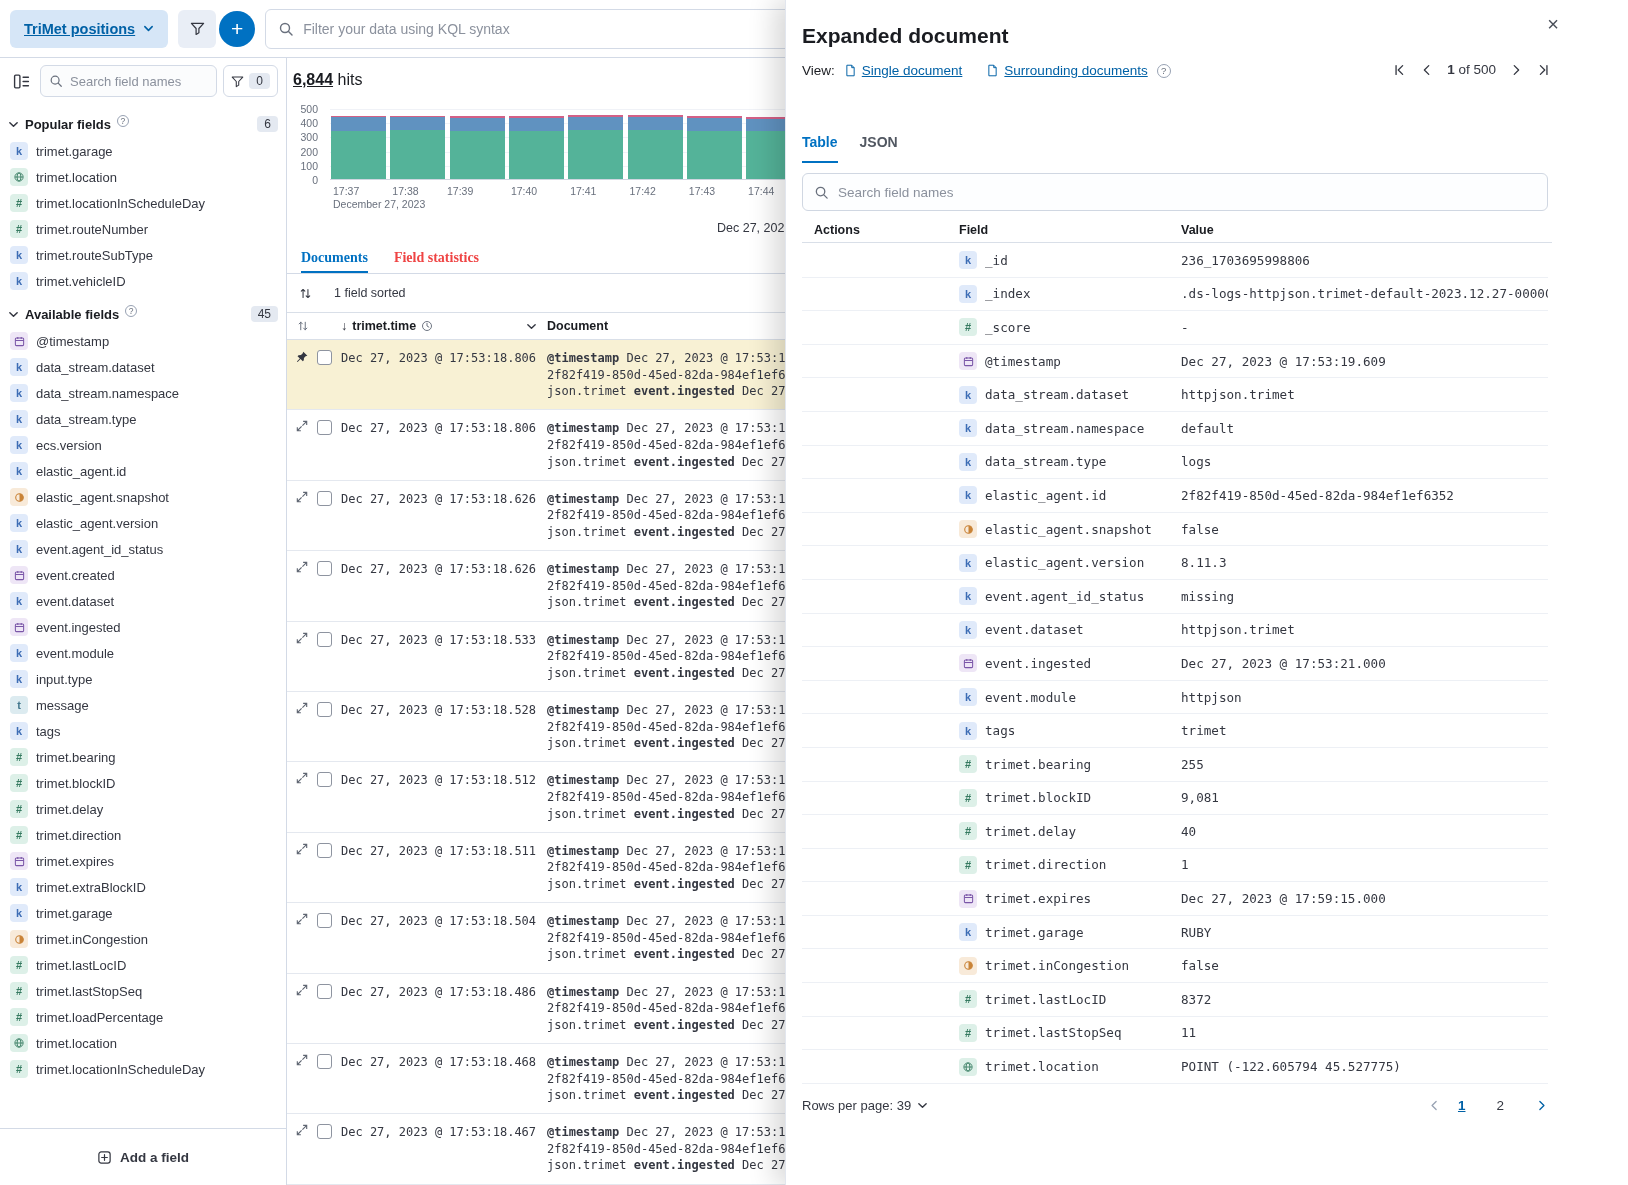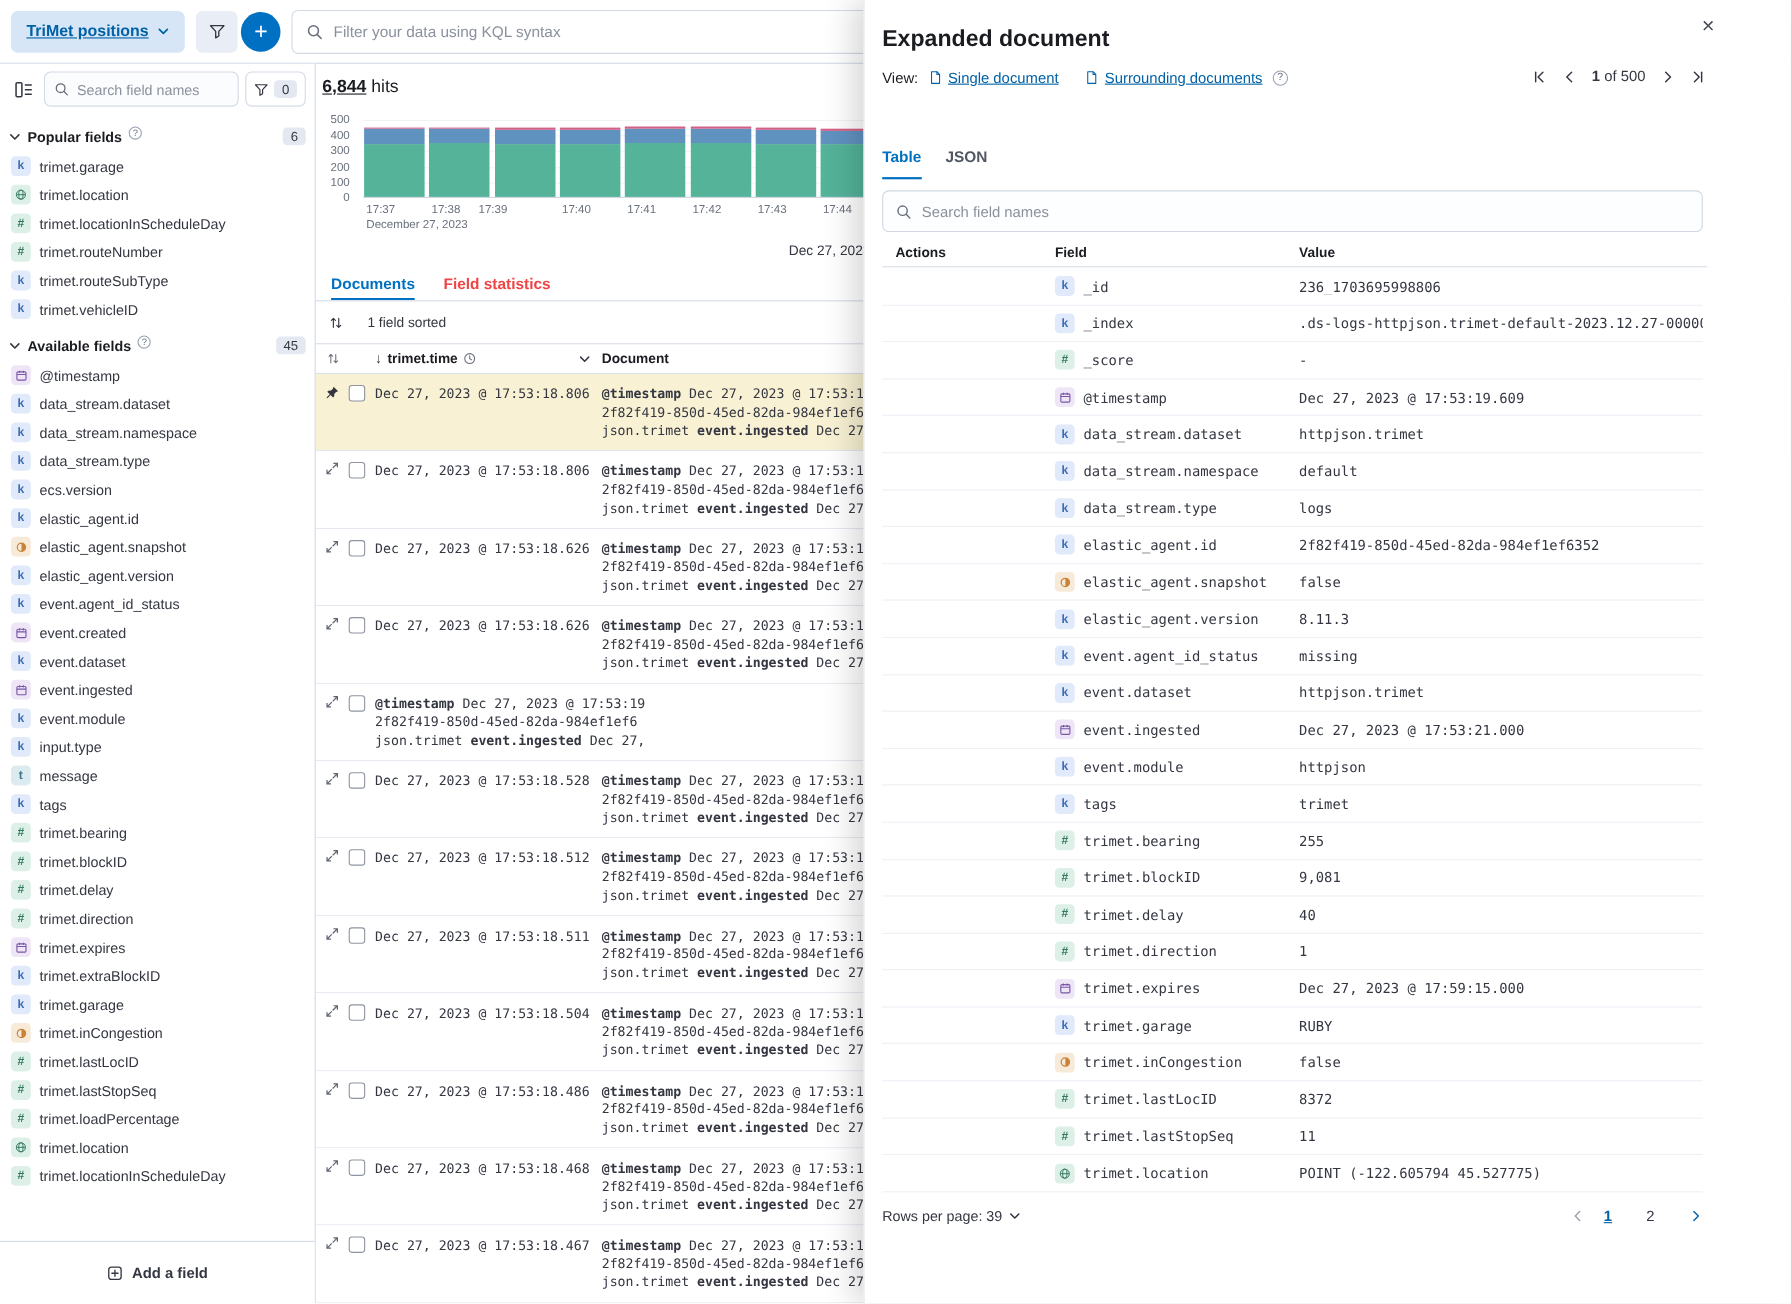--- a/index.html
+++ b/index.html
@@ -70,21 +70,21 @@
   .ytick { position:absolute; left:0; width:31px; text-align:right; font-size:10.5px; color:#69707d; }
   .plot { position:absolute; left:43px; top:5px; height:71px; width:560px; border-bottom:1px solid #cfd6e0; }
   .gridline { position:absolute; left:0; right:0; height:1px; background:#f0f2f7; }
   .bar { position:absolute; bottom:0; width:55px; }
   .seg { position:absolute; left:0; width:100%; }
   .xtick { position:absolute; top:81px; font-size:10.5px; color:#69707d; }
   .date-sub { position:absolute; top:94px; left:46px; font-size:10.5px; color:#69707d; }
   .range-label { position:absolute; top:163px; left:430px; font-size:12.5px; color:#343741; }
   .doc-tabs { position:absolute; top:184px; left:0; right:0; height:32px; border-bottom:1px solid #d3dae6;
     display:flex; gap:26px; padding:0 14px; align-items:stretch; }
-  .tab { display:flex; align-items:center; font-size:14px; font-weight:600; cursor:pointer; }
+  .tab { display:flex; align-items:center; font-size:14px; font-weight:600; cursor:pointer;font-family:Liberation Serif, serif; }
   .tab.active { color:#0071c2; box-shadow: inset 0 -2px 0 #0071c2; }
   .tab.inactive { color:#ef4444; }
   .sorted-row { position:absolute; top:228px; left:12px; display:flex; align-items:center; gap:22px;
     font-size:12.5px; color:#343741; }
   .table-hdr { position:absolute; top:254px; left:0; right:0; height:28px; border-top:1px solid #d9dfe8;
     border-bottom:1px solid #d9dfe8; display:flex; align-items:center; font-size:12.5px;
     font-weight:700; color:#1a1c21; }
   .h-ctl { width:54px; display:flex; align-items:center; padding-left:10px; }
   .h-time { width:206px; display:flex; align-items:center; gap:5px; }
   .h-time .spacer { flex:1; }
@@ -472,21 +472,21 @@
         </div>
         <div class="bar" style="left:475.4px;height:63.3px">
           <div class="seg" style="bottom:0.0px;height:48.3px;background:#54b399"></div>
           <div class="seg" style="bottom:48.3px;height:13.3px;background:#6092c0"></div>
           <div class="seg" style="bottom:61.6px;height:1.7px;background:#d36086"></div>
         </div>
       </div>
     <div id="chart-xticks">
         <span class="xtick" style="left:46.0px">17:37</span>
         <span class="xtick" style="left:105.3px">17:38</span>
-        <span class="xtick" style="left:148px">17:39</span>
+        <span class="xtick" style="left:160px">17:39</span>
         <span class="xtick" style="left:223.9px">17:40</span>
         <span class="xtick" style="left:283.2px">17:41</span>
         <span class="xtick" style="left:342.5px">17:42</span>
         <span class="xtick" style="left:401.8px">17:43</span>
         <span class="xtick" style="left:461.1px">17:44</span>
         <span class="xtick" style="left:520.4px">17:45</span>
       </div>
     <div class="date-sub">December 27, 2023</div>
   </div>
 
@@ -596,20 +596,21 @@
       </div>
       <div class="drow">
         <div class="ctl">
           <span class="rowicon">
             <svg width="12" height="12" viewBox="0 0 16 16" fill="currentColor">
               <path d="M9.5 1H15v5.5h-1.5V3.56L9.06 8 8 6.94l4.44-4.44H9.5V1zM6.5 15H1V9.5h1.5v2.94L6.94 8 8 9.06l-4.44 4.44H6.5V15z"></path>
             </svg>
           </span>
           <span class="checkbox"></span>
         </div>
+        <div class="time-cell mono">Dec 27, 2023 @ 17:53:18.533</div>
         <div class="doc-cell mono">
           <div><b>@timestamp</b> Dec 27, 2023 @ 17:53:19</div>
           <div>2f82f419-850d-45ed-82da-984ef1ef6</div>
           <div>json.trimet <b>event.ingested</b> Dec 27,</div>
         </div>
       </div>
       <div class="drow">
         <div class="ctl">
           <span class="rowicon">
             <svg width="12" height="12" viewBox="0 0 16 16" fill="currentColor">

